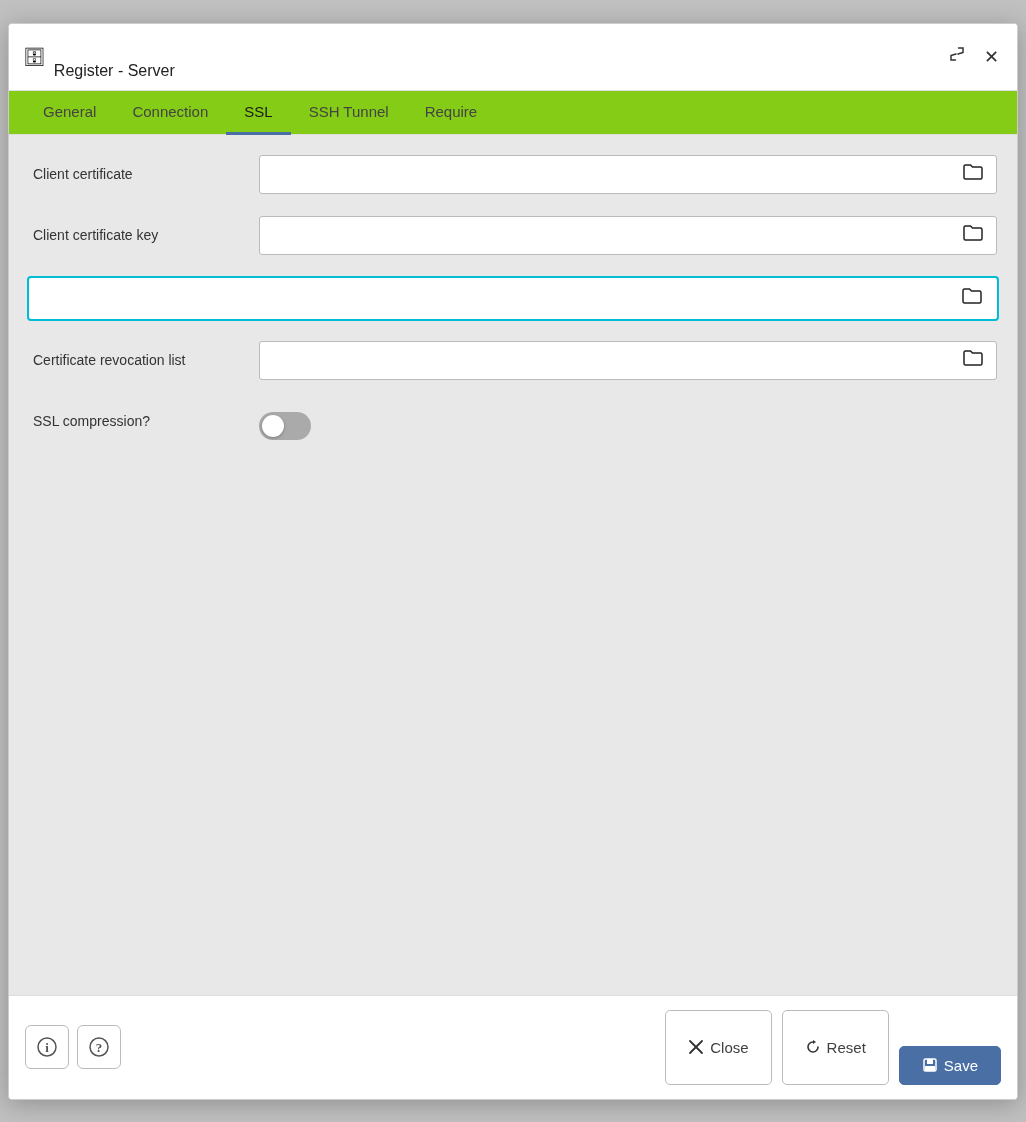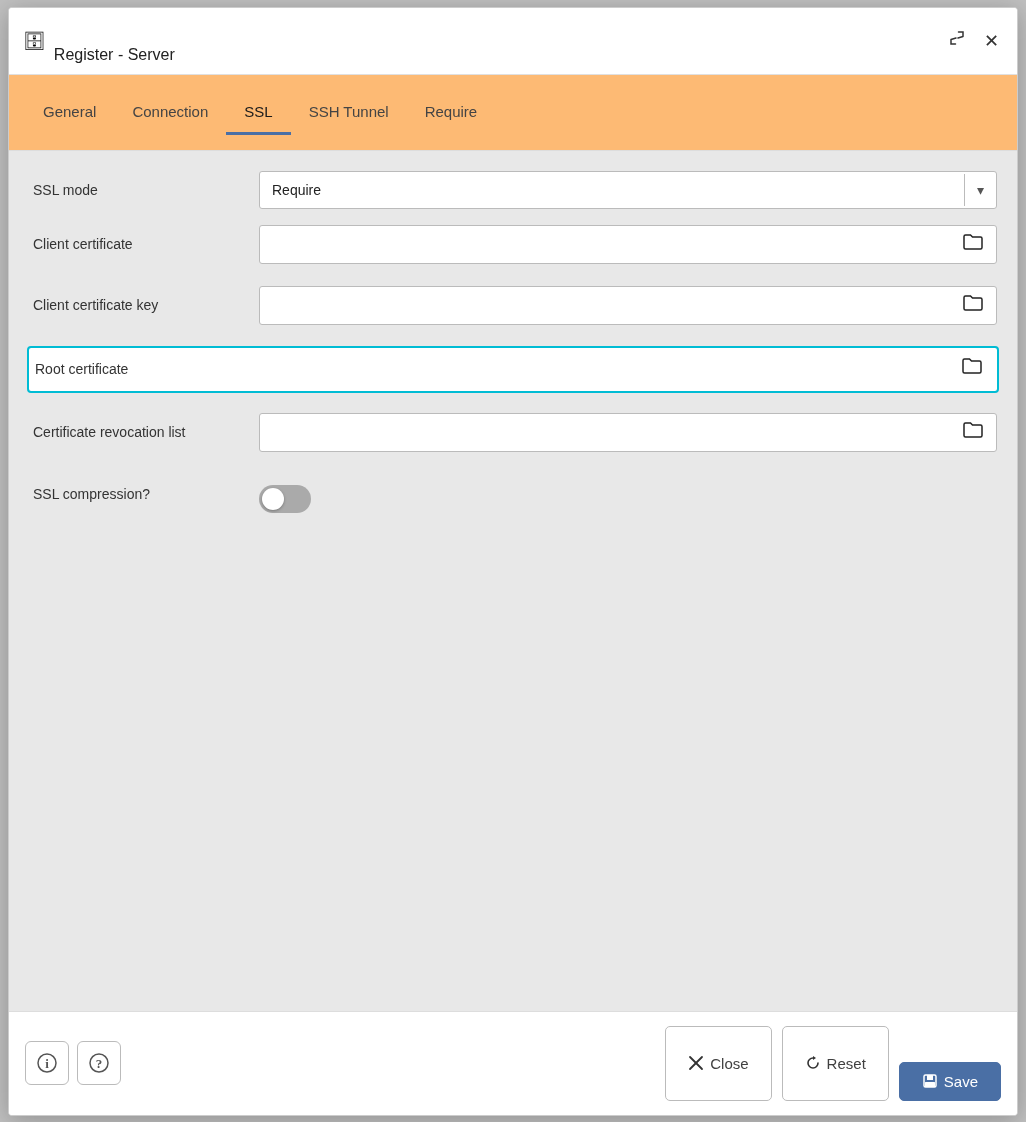--- a/index.html
+++ b/index.html
@@ -44,22 +44,22 @@
     .title-bar-controls button {
       background: none;
       border: none;
       cursor: pointer;
       font-size: 18px;
       color: #333;
       padding: 2px 4px;
     }
     .tabs {
       display: flex;
-      padding: 16px 16px;
-      background: #fdba74;
+      padding: 0 16px;
+      background: #84cc16;
       border-bottom: 1px solid #ddd;
     }
     .tab {
       padding: 12px 18px;
       font-size: 15px;
       color: #444;
       cursor: pointer;
       border-bottom: 3px solid transparent;
       margin-bottom: -1px;
     }
@@ -265,35 +265,20 @@
   <div class="tabs">
     <div class="tab">General</div>
     <div class="tab">Connection</div>
     <div class="tab active">SSL</div>
     <div class="tab">SSH Tunnel</div>
     <div class="tab">Require</div>
   </div>
 
   <div class="content">
 
-    <div class="ssl-mode-row">
-      <div class="ssl-mode-label">SSL mode</div>
-      <div class="ssl-mode-select-wrap">
-        <select class="ssl-mode-select">
-          <option>Require</option>
-          <option>Disable</option>
-          <option>Allow</option>
-          <option>Prefer</option>
-          <option>Verify-CA</option>
-          <option>Verify-Full</option>
-        </select>
-        <div class="ssl-mode-divider"></div>
-        <span class="ssl-mode-arrow">▾</span>
-      </div>
-    </div>
 
     <div class="form-row">
       <div class="form-label">Client certificate</div>
       <div class="form-input-wrap">
         <input class="form-input" type="text" value="" style="">
         <button class="folder-btn">
           <svg width="22" height="20" viewBox="0 0 22 20" fill="none">
             <path d="M2 4.5C2 3.67 2.67 3 3.5 3H8.5L10.5 5H18.5C19.33 5 20 5.67 20 6.5V15.5C20 16.33 19.33 17 18.5 17H3.5C2.67 17 2 16.33 2 15.5V4.5Z" stroke="#222" stroke-width="1.5" fill="none"></path>
           </svg>
         </button>
@@ -306,21 +291,20 @@
         <input class="form-input" type="text" value="" style="">
         <button class="folder-btn">
           <svg width="22" height="20" viewBox="0 0 22 20" fill="none">
             <path d="M2 4.5C2 3.67 2.67 3 3.5 3H8.5L10.5 5H18.5C19.33 5 20 5.67 20 6.5V15.5C20 16.33 19.33 17 18.5 17H3.5C2.67 17 2 16.33 2 15.5V4.5Z" stroke="#222" stroke-width="1.5" fill="none"></path>
           </svg>
         </button>
       </div>
     </div>
 
     <div class="form-row focused">
-      <div class="form-label">Root certificate</div>
       <div class="form-input-wrap" style="border:none;">
         <input class="form-input" type="text" value="" style="">
         <button class="folder-btn">
           <svg width="22" height="20" viewBox="0 0 22 20" fill="none">
             <path d="M2 4.5C2 3.67 2.67 3 3.5 3H8.5L10.5 5H18.5C19.33 5 20 5.67 20 6.5V15.5C20 16.33 19.33 17 18.5 17H3.5C2.67 17 2 16.33 2 15.5V4.5Z" stroke="#222" stroke-width="1.5" fill="none"></path>
           </svg>
         </button>
       </div>
     </div>
 

